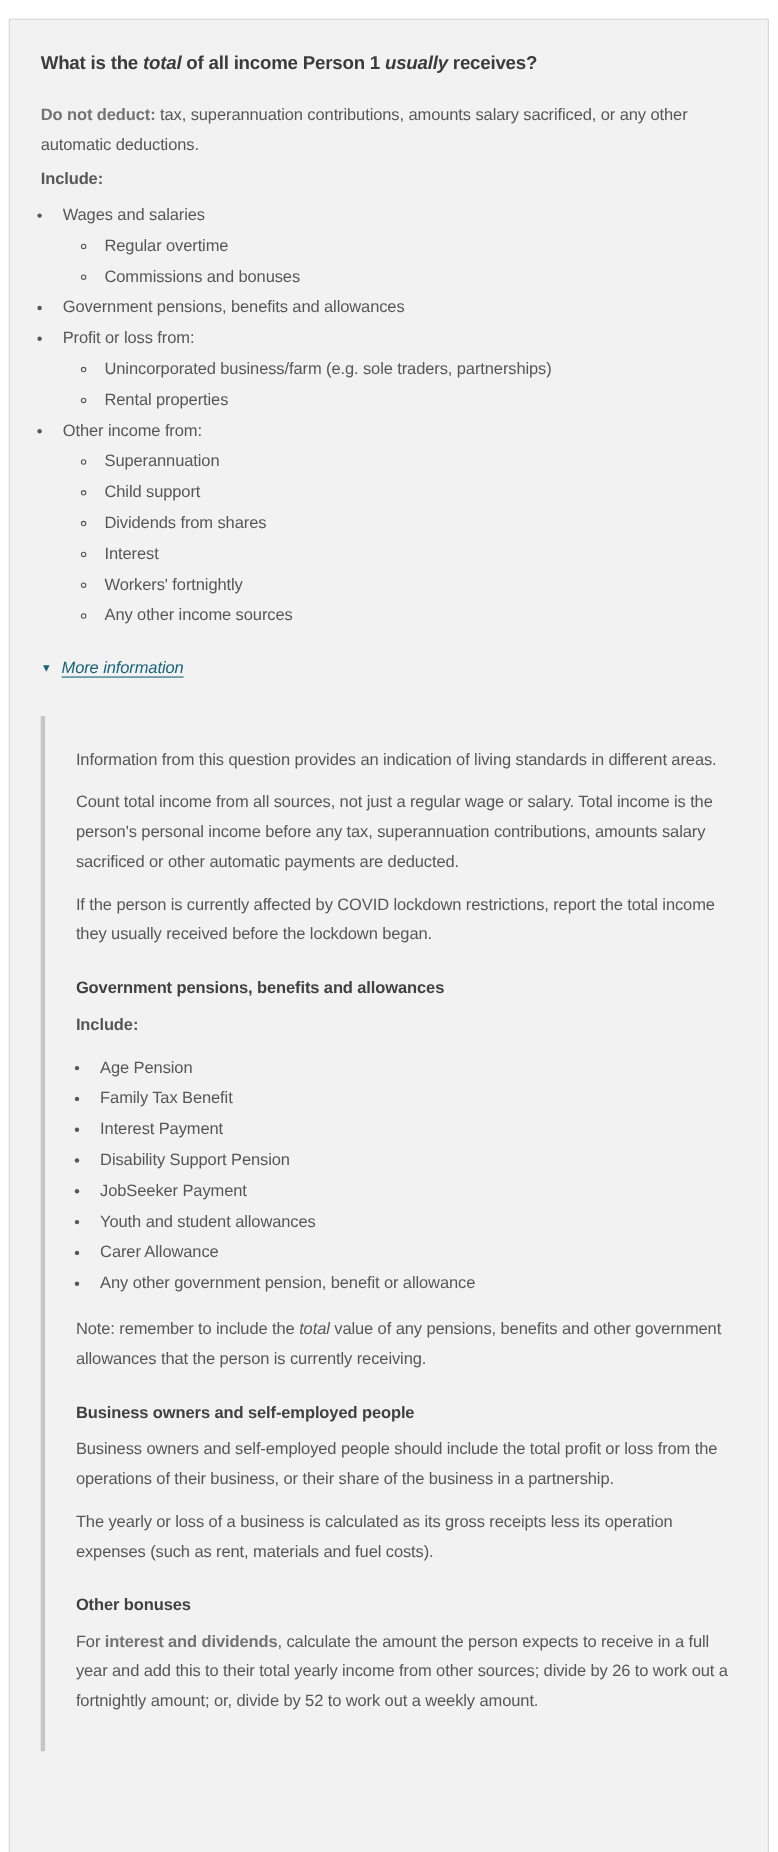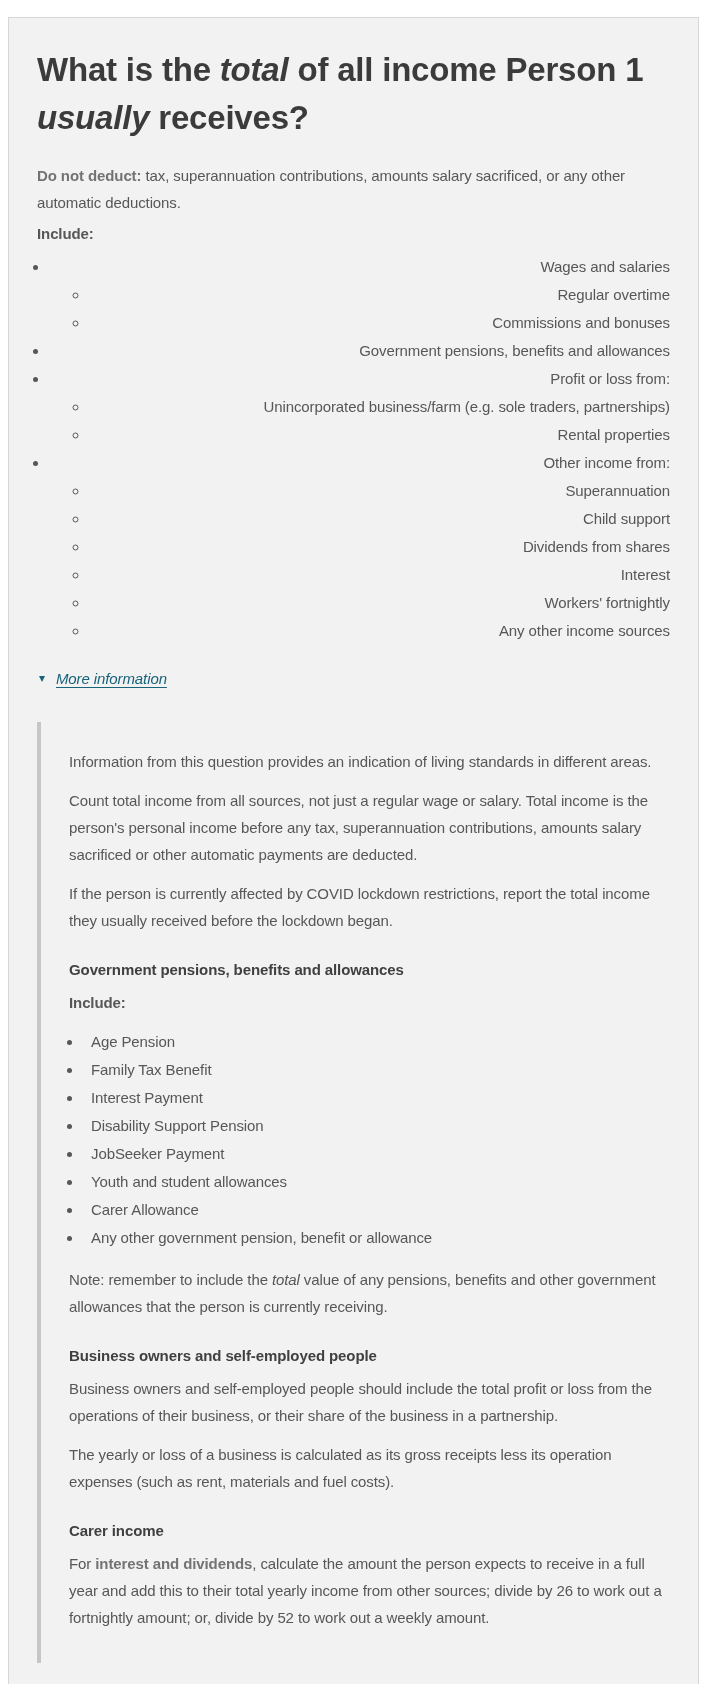--- a/index.html
+++ b/index.html
@@ -11,21 +11,21 @@
     font-family: "Liberation Sans", "DejaVu Sans", sans-serif;
   }
   .card {
     margin: 17px 8px 0 8px;
     background: #f2f2f2;
     border: 1px solid #d7d7d7;
     padding: 14px 28px 40px 28px;
     min-height: 1700px;
   }
   h1.question-title {
-    font-size: 33px;
+    font-size: 17px;
     line-height: 1.45;
     font-weight: 700;
     color: #3b3b3b;
     margin: 14px 0 20px 0;
     letter-spacing: -0.2px;
   }
   h1.question-title em { font-style: italic; }
   .body-text, p.para, li, .more-info {
     font-size: 15px;
     color: #575757;
@@ -33,21 +33,21 @@
     letter-spacing: -0.1px;
   }
   p.para { margin: 0 0 4px 0; }
   .b { font-weight: 700; color: #737373; }
   
   ul.list-l1 {
     list-style: disc;
     margin: 6px 0 10px 0;
     padding-left: 12px;
   }
-  ul.list-l1 > li { padding-left: 8px; line-height: 28px; text-align: right; }
+  ul.list-l1 > li { padding-left: 8px; line-height: 28px; }
   ul.list-l2 {
     list-style: circle;
     margin: 0;
     padding-left: 32px;
   }
   ul.list-l2 > li { padding-left: 6px; line-height: 28px; }
   
   a.more-info {
     display: inline-flex;
     align-items: center;
@@ -151,17 +151,17 @@
       <li><span>Carer Allowance</span></li>
       <li><span>Any other government pension, benefit or allowance</span></li>
     </ul>
 
     <p class="para"><span>Note: remember to include the </span><em class="it">total</em><span> value of any pensions, benefits and other government allowances that the person is currently receiving.</span></p>
 
     <h2 class="section-heading">Business owners and self-employed people</h2>
     <p class="para">Business owners and self-employed people should include the total profit or loss from the operations of their business, or their share of the business in a partnership.</p>
     <p class="para">The yearly or loss of a business is calculated as its gross receipts less its operation expenses (such as rent, materials and fuel costs).</p>
 
-    <h2 class="section-heading">Carer income</h2>
+    <h2 class="section-heading">Other bonuses</h2>
     <p class="para"><span>For </span><span class="b">interest and dividends</span><span>, calculate the amount the person expects to receive in a full year and add this to their total yearly income from other sources; divide by 26 to work out a fortnightly amount; or, divide by 52 to work out a weekly amount.</span></p>
 
   </div>
 </div>
 
 </body></html>

